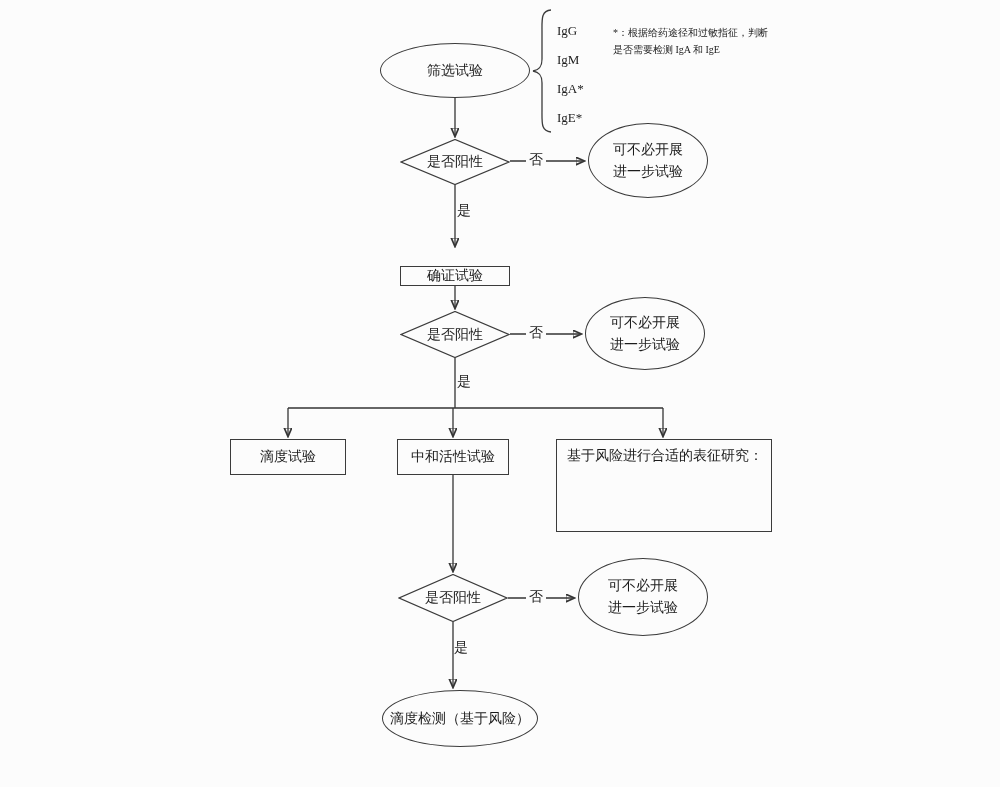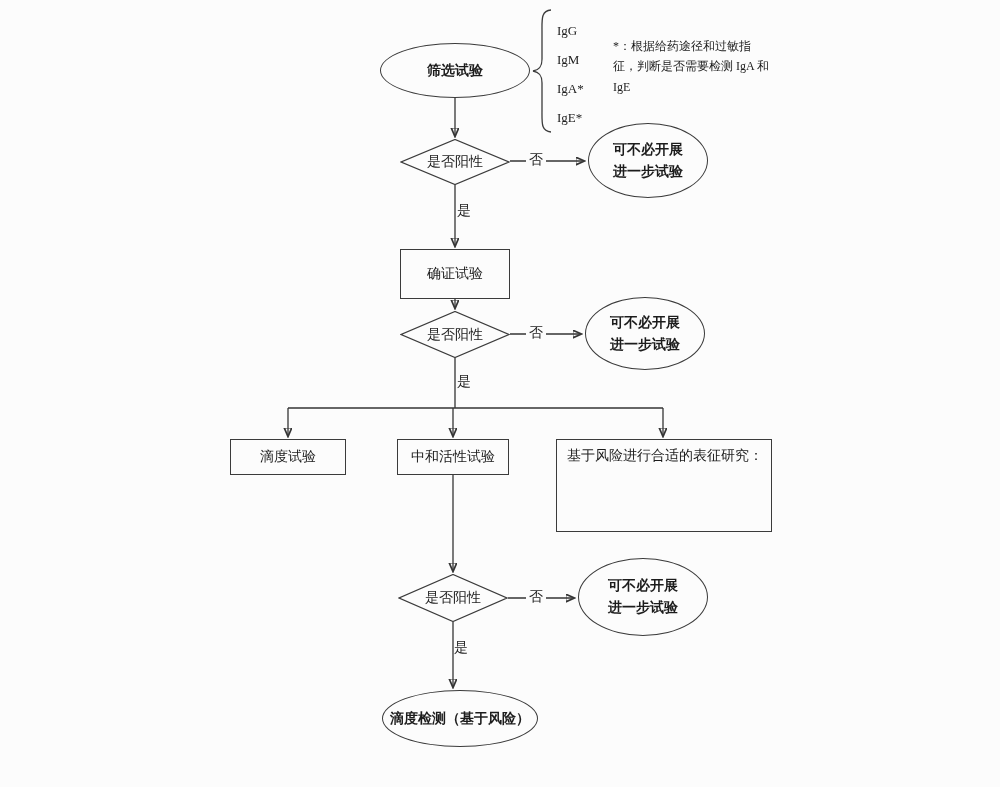--- a/index.html
+++ b/index.html
@@ -11,36 +11,36 @@
   .canvas {
     position:relative; width:1000px; height:787px;
     background:#fcfcfc; overflow:hidden;
   }
   #connectors { position:absolute; left:0; top:0; width:1000px; height:787px; }
   #connectors path { stroke:#353535; stroke-width:1.3; fill:none; }
   .node {
     position:absolute; display:flex; align-items:center; justify-content:center;
     text-align:center; font-size:14px; line-height:1.55; background:#fcfcfc;
   }
-  .ellipse { border:1px solid #3b3b3b; border-radius:50%; flex-direction:column;font-weight:bold; }
+  .ellipse { border:1px solid #3b3b3b; border-radius:50%; flex-direction:column; }
   .rect    { border:1px solid #3b3b3b; }
   .diamond { background:transparent;font-family:Liberation Serif, serif; }
   .diamond svg { position:absolute; left:0; top:0; width:100%; height:100%; }
   .diamond polygon { fill:#fcfcfc; stroke:#3b3b3b; stroke-width:1.2; vector-effect:non-scaling-stroke; }
   .diamond .lbl { position:relative; }
   .edge-label {
     position:absolute; transform:translate(-50%,-50%);
     font-size:14px; line-height:1;
   }
   .edge-label.bg { background:#fcfcfc; padding:1px 3px; }
   .brace { position:absolute; left:529px; top:8px; }
   .ig-list { position:absolute; left:557px; top:16px; font-size:13px; line-height:29px; }
   .footnote {
-    position:absolute; left:613px; top:36px; width:156px;
-    font-size:12px; line-height:1.7;
+    position:absolute; left:613px; top:24px; width:156px;
+    font-size:10px; line-height:1.7;
   }
   .char-box {
     position:absolute; left:556px; top:439px; width:216px; height:93px;
     border:1px solid #3b3b3b; background:#fcfcfc;
     font-size:14px; padding:5px 8px 0 10px; line-height:1.5;
   }
   .char-box ul { list-style:disc; padding-left:16px; margin-left:2px; margin-top:1px; }
 </style>
 </head>
 <body>
@@ -94,21 +94,21 @@
   </div>
 
   <span class="edge-label bg" style="left:536px; top:160px;">否</span>
   <span class="edge-label" style="left:464px; top:211px;">是</span>
 
   <div class="node ellipse" style="left:588px; top:123px; width:120px; height:75px;">
     <span>可不必开展</span>
     <span>进一步试验</span>
   </div>
 
-  <div class="node rect" style="left:400px; top:249px; width:110px; height:50px;">
+  <div class="node rect" style="left:400px; top:266px; width:110px; height:20px;">
     <span>确证试验</span>
   </div>
 
   <div class="node diamond" style="left:400px; top:311px; width:110px; height:47px;">
     <svg viewBox="0 0 100 100" preserveAspectRatio="none">
       <polygon points="50,1 99,50 50,99 1,50"></polygon>
     </svg>
     <span class="lbl">是否阳性</span>
   </div>
 

